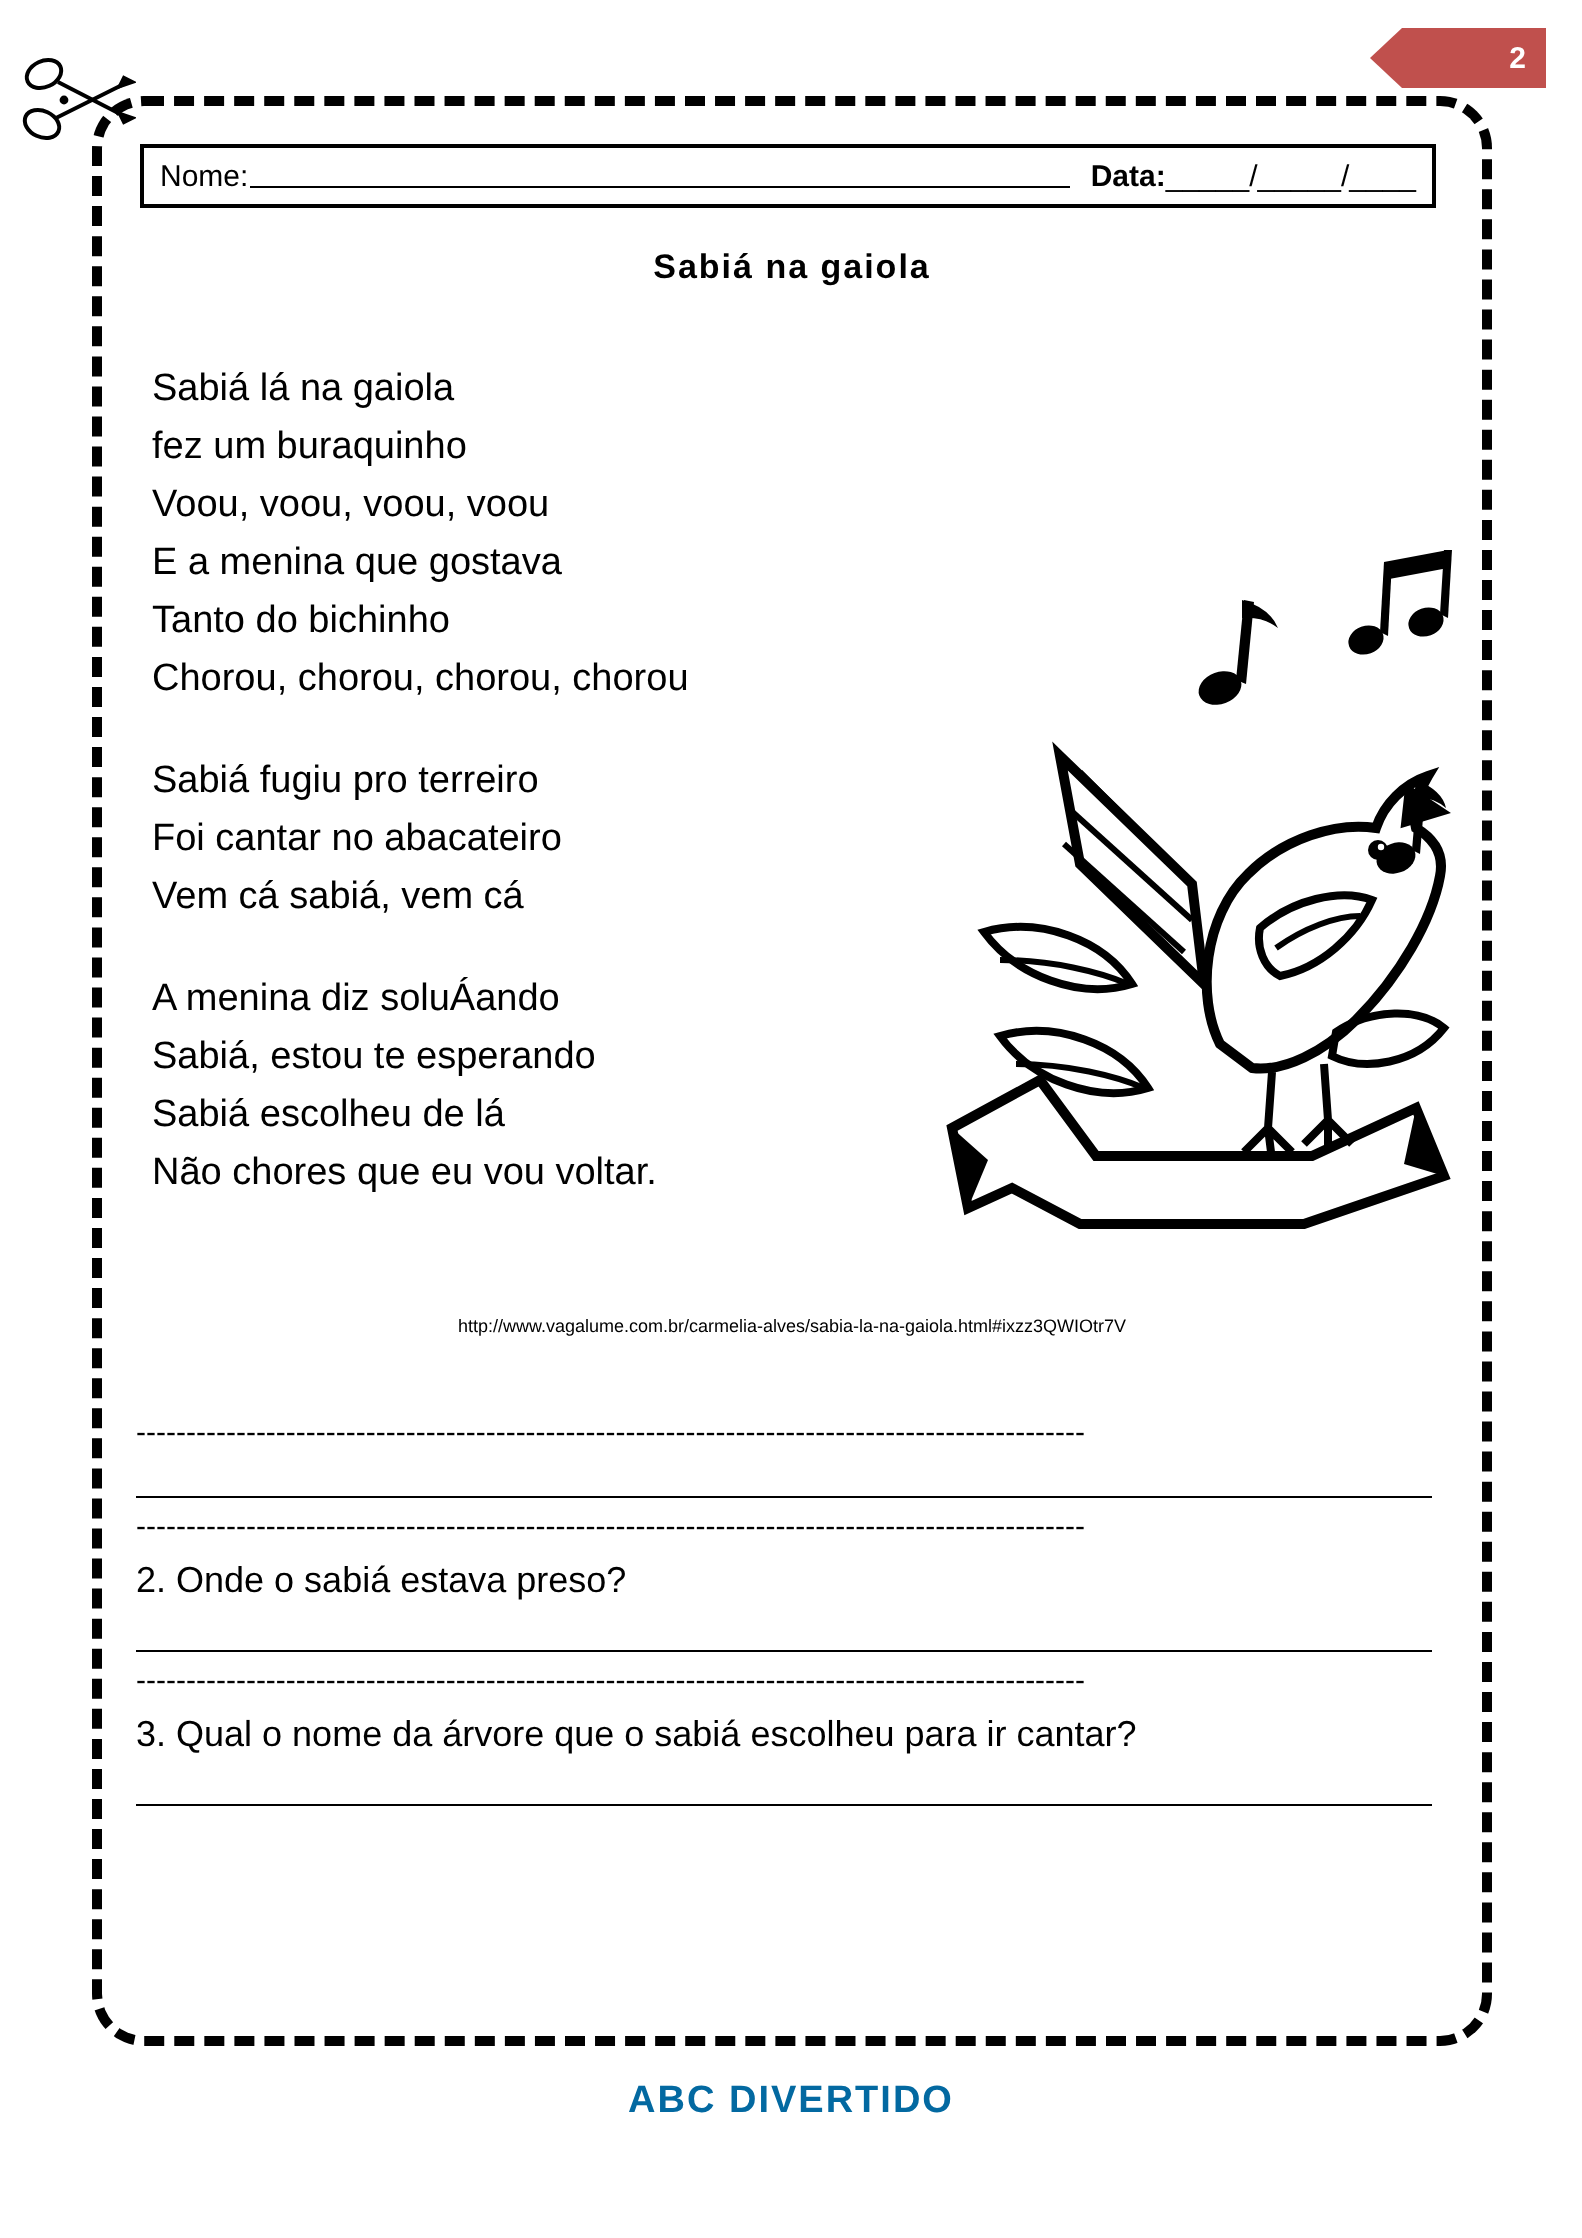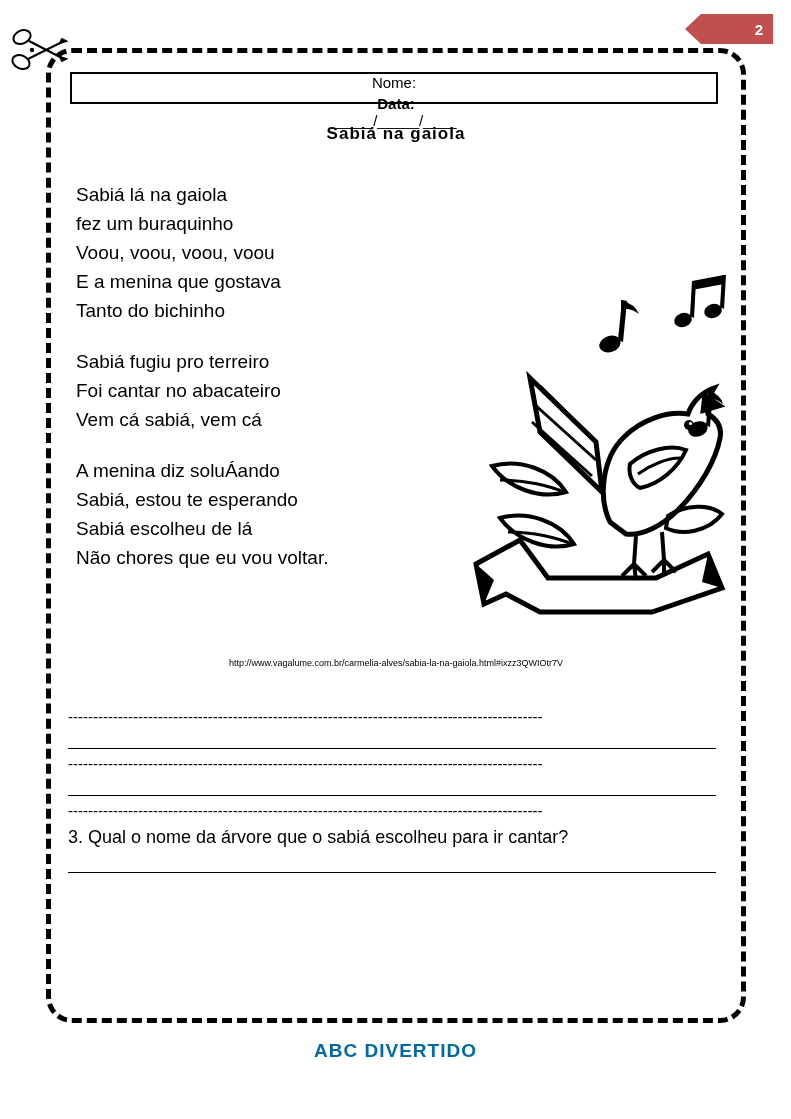--- a/index.html
+++ b/index.html
@@ -83,21 +83,20 @@
     left: 8px;
     top: 10px;
     width: 648px;
     height: 32px;
     border: 2px solid #000;
     box-sizing: border-box;
     display: flex;
     align-items: center;
     padding: 0 8px;
     font-size: 15px;
-    flex-direction: column;
   }
   #name-date-box .nome-label { white-space: nowrap; }
   #name-date-box .nome-rule {
     flex: 1;
     border-bottom: 1px solid #000;
     margin: 0 6px 3px 1px;
     height: 14px;
   }
   #name-date-box .data-label { white-space: nowrap; margin-left: 4px; font-weight: bold;}
   #name-date-box .data-slots {
@@ -229,20 +228,21 @@
 
   <div id="doc-title">Sabiá na gaiola</div>
 
   <div id="poem">
     <div class="stanza">
       <div class="line">Sabiá lá na gaiola</div>
       <div class="line">fez um buraquinho</div>
       <div class="line">Voou, voou, voou, voou</div>
       <div class="line">E a menina que gostava</div>
       <div class="line">Tanto do bichinho</div>
+      <div class="line">Chorou, chorou, chorou, chorou</div>
     </div>
     <div class="stanza">
       <div class="line">Sabiá fugiu pro terreiro</div>
       <div class="line">Foi cantar no abacateiro</div>
       <div class="line">Vem cá sabiá, vem cá</div>
     </div>
     <div class="stanza">
       <div class="line">A menina diz soluÁando</div>
       <div class="line">Sabiá, estou te esperando</div>
       <div class="line">Sabiá escolheu de lá</div>
@@ -311,20 +311,21 @@
     </svg>
   </div>
 
   <div id="source-url">http://www.vagalume.com.br/carmelia-alves/sabia-la-na-gaiola.html#ixzz3QWIOtr7V</div>
 
   <div id="questions">
     <div class="divider">-----------------------------------------------------------------------------------------------</div>
     <div class="answer-rule"></div>
     <div class="q-gap"></div>
     <div class="divider">-----------------------------------------------------------------------------------------------</div>
+    <div class="question">2. Onde o sabiá estava preso?</div>
     <div class="answer-rule"></div>
     <div class="q-gap"></div>
     <div class="divider">-----------------------------------------------------------------------------------------------</div>
     <div class="question">3. Qual o nome da árvore que o sabiá escolheu para ir cantar?</div>
     <div class="answer-rule"></div>
   </div>
 
 </div>
 
 <div id="footer">ABC DIVERTIDO</div>

